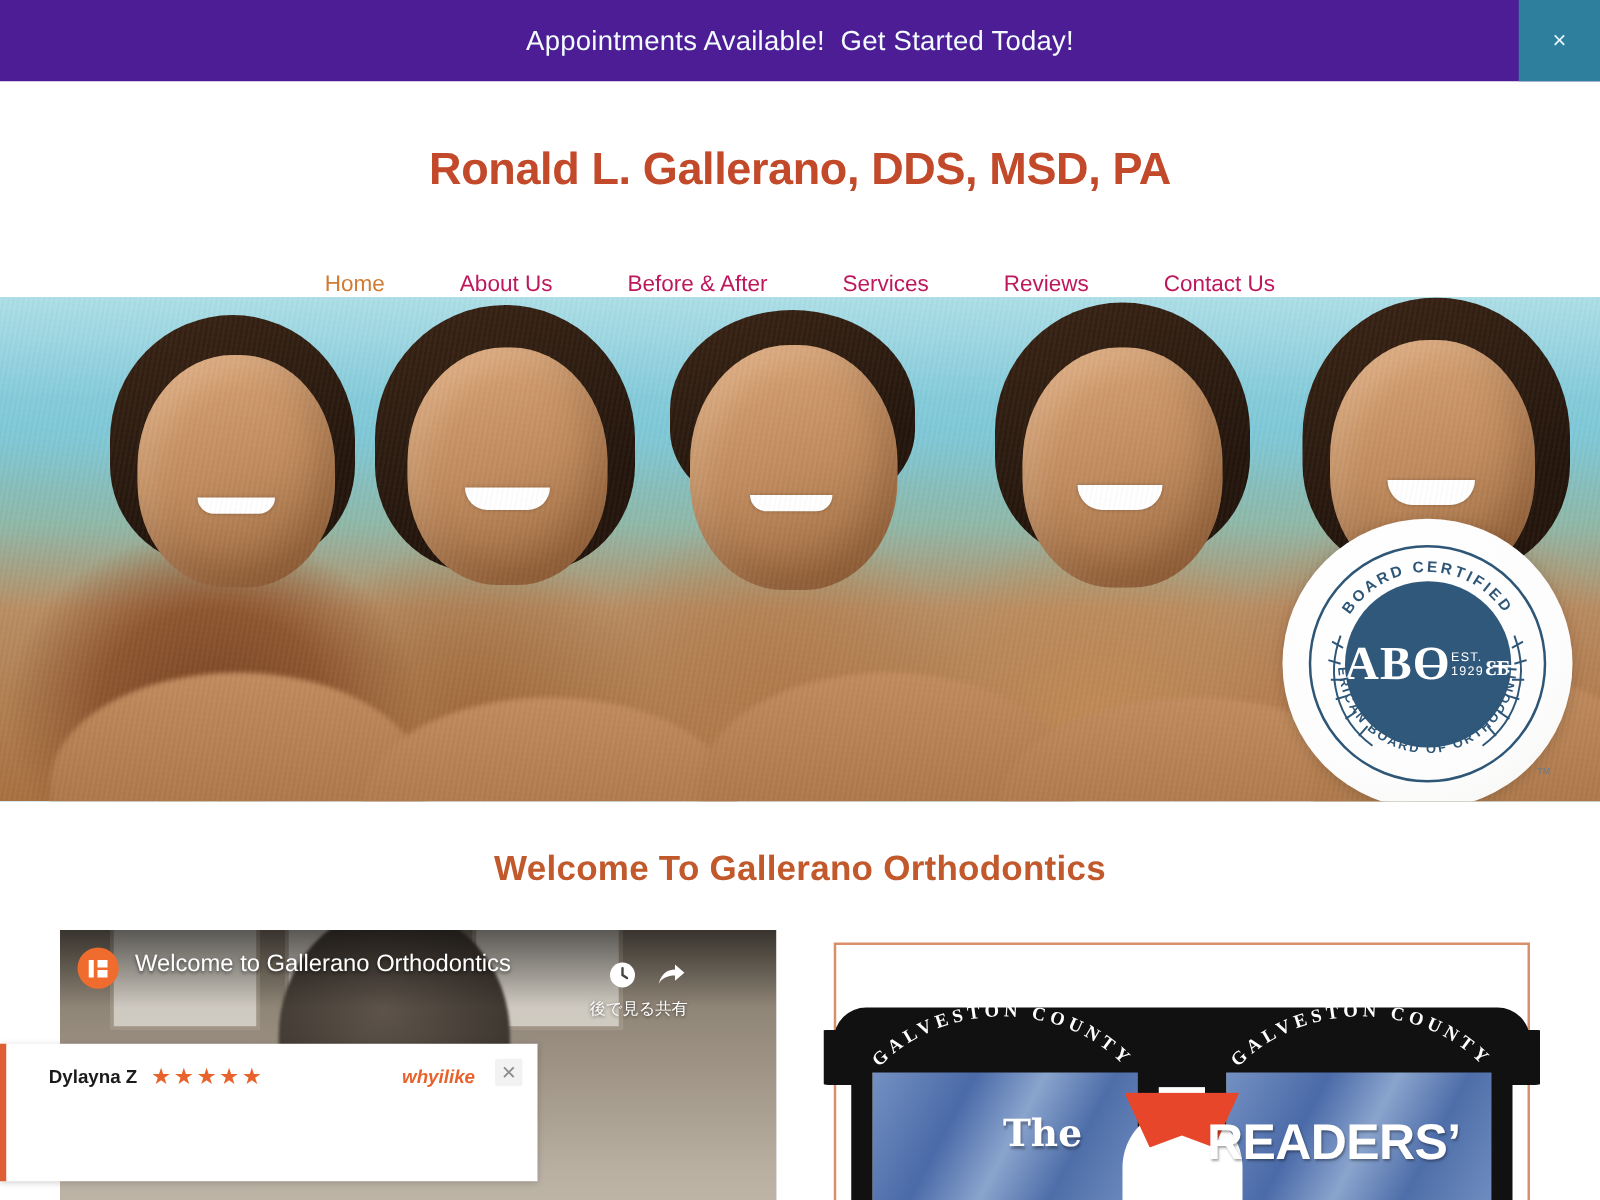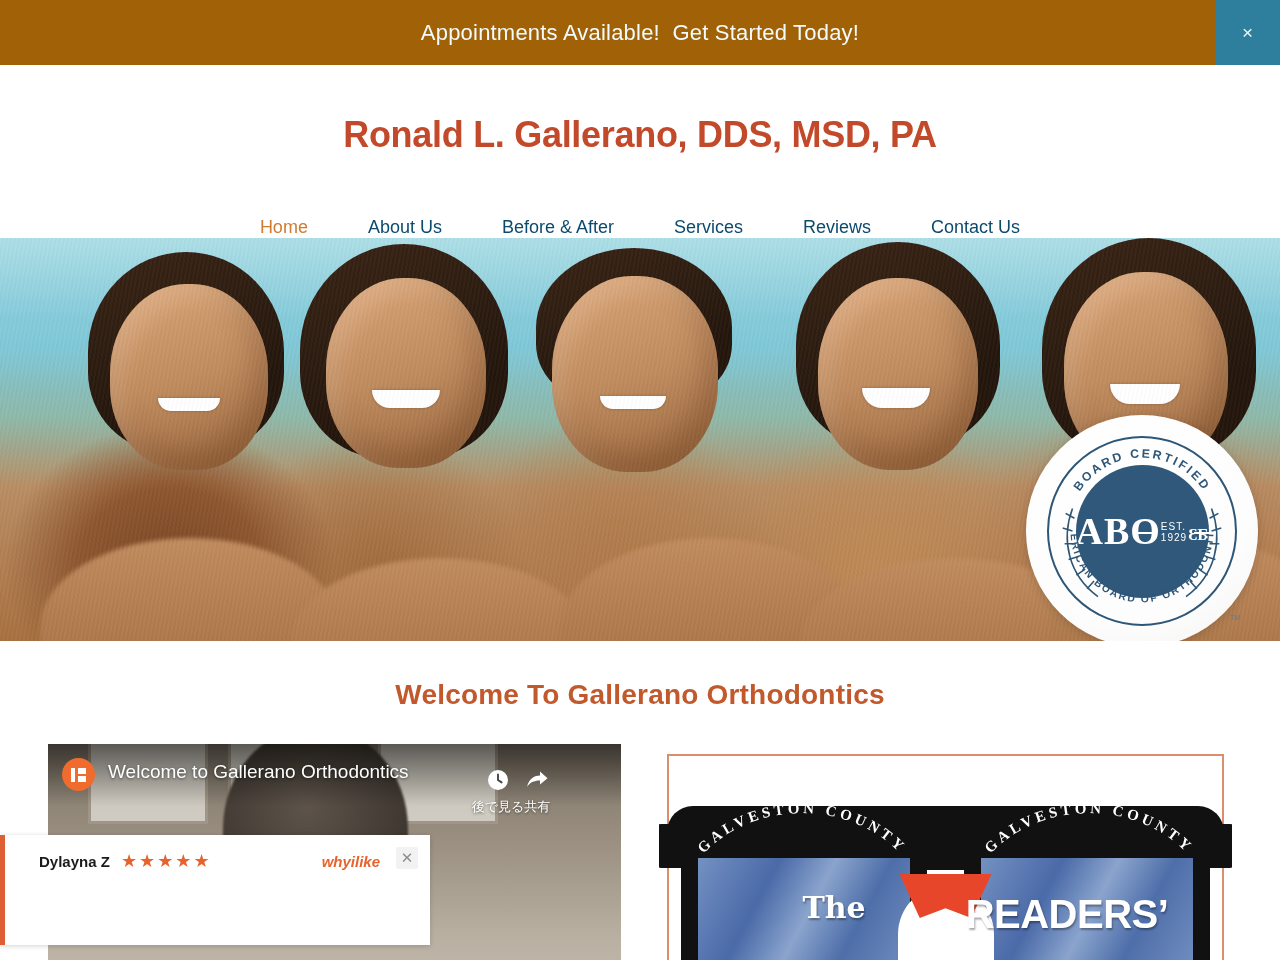--- a/index.html
+++ b/index.html
@@ -8,21 +8,21 @@
     font-family:"Liberation Sans", sans-serif;
     background:#ffffff;
     color:#444;
     -webkit-font-smoothing:antialiased;
   }
 
   
   .announce-bar{
     position:relative;
     width:1280px; height:65px;
-    background:#a16207;
+    background:#4c1d95;
     display:flex; align-items:center; justify-content:center;
   }
   .announce-text{
     font-size:22px; font-weight:400; color:#f2fbfd;
     letter-spacing:.2px; white-space:pre;
   }
   .announce-close{
     position:absolute; right:0; top:0;
     width:65px; height:65px;
     background:#2e7f9d;
@@ -42,21 +42,21 @@
     margin-top:49px;
     font-size:36px; font-weight:bold;
     color:#c2492a; letter-spacing:-0.3px;
     white-space:nowrap;
   }
   .main-nav{
     margin-top:24px;
     display:flex; align-items:center; gap:0;
   }
   .nav-item{
-    font-size:18px; color:#0c4a6e;
+    font-size:18px; color:#be185d;
     padding:0 30px; cursor:pointer; white-space:nowrap;
   }
   .nav-item.active{ color:#cf7b34; }
 
   
   .hero{
     position:relative;
     width:1280px; height:403px;
     overflow:hidden;
     background:#6ec4d4;

